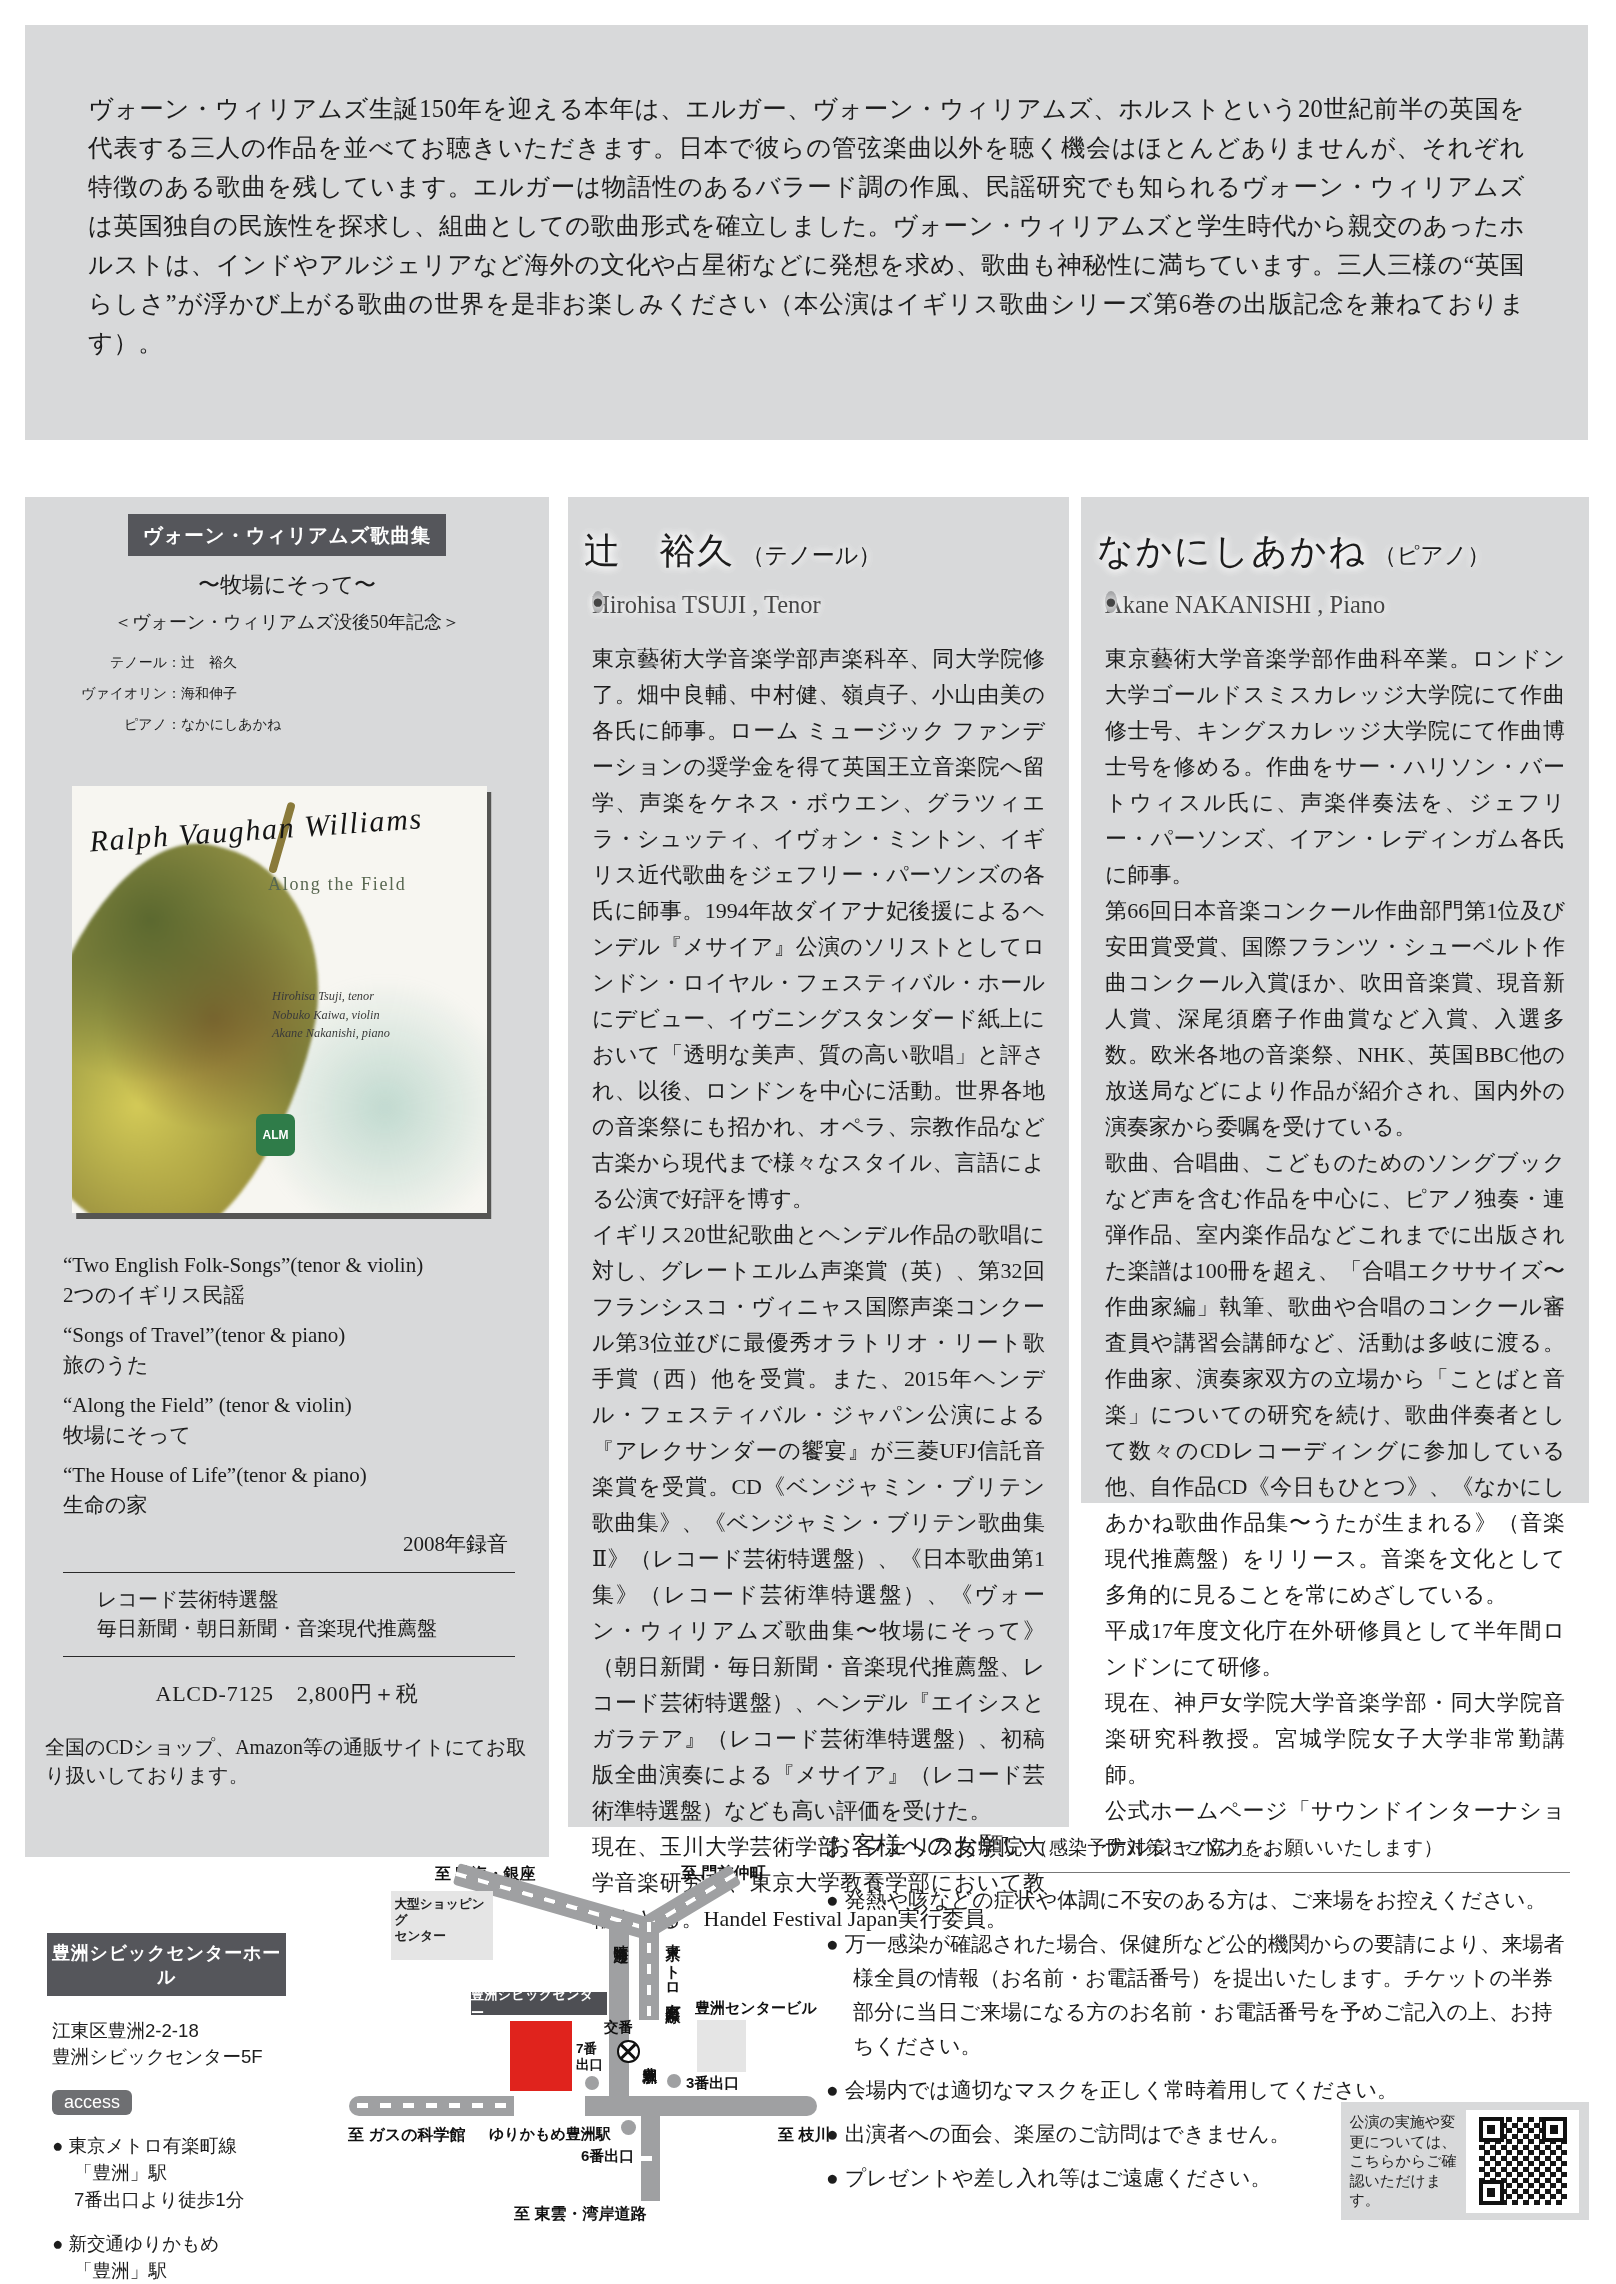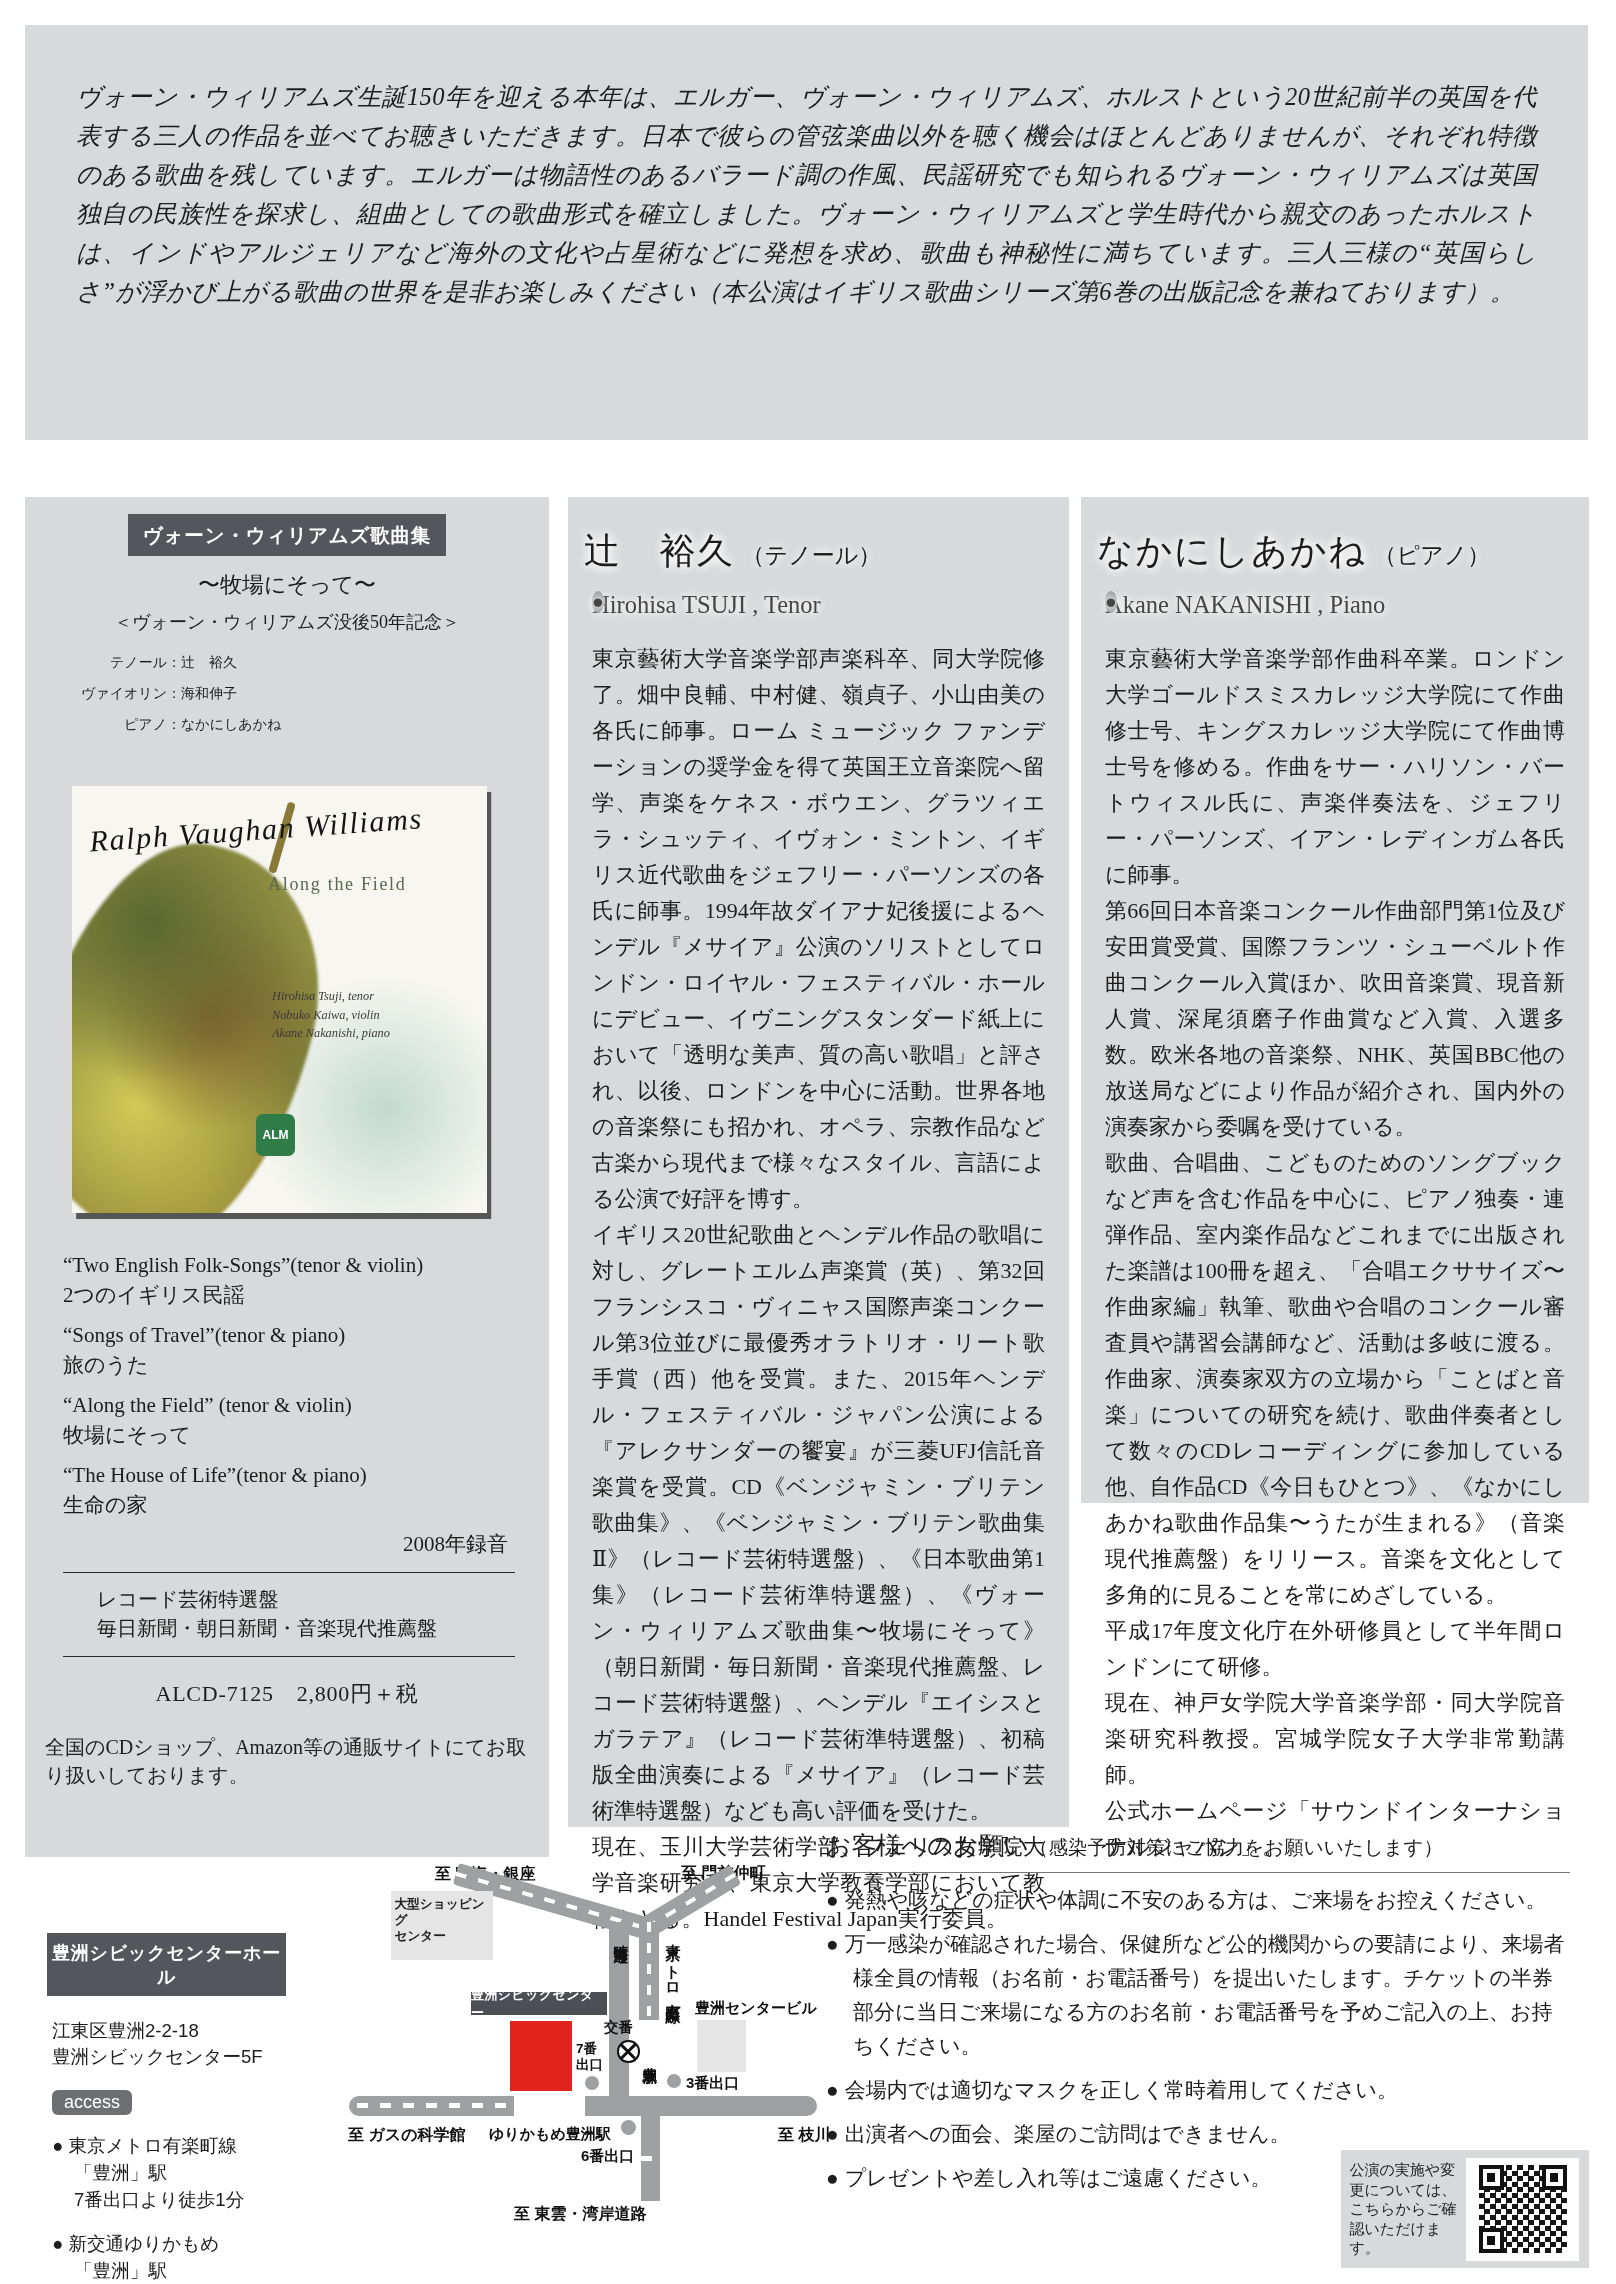--- a/index.html
+++ b/index.html
@@ -5,21 +5,21 @@
   html,body{margin:0;padding:0;}
   body{
     width:1617px;height:2284px;position:relative;background:#ffffff;
     font-family:"Liberation Serif","DejaVu Serif",serif;color:#1c1c1c;
     overflow:hidden;
   }
   .panel{position:absolute;background:#d8d9da;}
 
   
   #top-box{left:25px;top:25px;width:1563px;height:415px;}
-  #top-box p{margin:4px;padding:48px 47px;font-size:24.5px;line-height:39px;text-align:justify;letter-spacing:0.4px;font-style:italic;}
+  #top-box p{margin:16px;padding:48px 47px;font-size:24.5px;line-height:39px;text-align:justify;letter-spacing:0.4px;}
 
   
   #left-panel{left:25px;top:497px;width:524px;height:1360px;}
   .cd-title-box{margin:17px auto 0;width:fit-content;background:#55565b;color:#fff;
     font-family:"Liberation Sans","DejaVu Sans",sans-serif;font-weight:bold;font-size:19.5px;
     padding:7.6px 15px;letter-spacing:0.8px;}
   .cd-subtitle{text-align:center;font-size:22px;margin-top:13.5px;}
   .cd-memorial{text-align:center;font-size:18px;margin-top:10px;}
   .cd-performers{margin-top:13.5px;font-size:14px;line-height:31px;}
   .cd-performers .role{display:inline-block;width:156px;text-align:right;}
@@ -103,21 +103,21 @@
   .sm{font-size:13.5px !important;line-height:16px;}
 
   
   .notices{position:absolute;left:826px;top:18.6px;width:744px;font-family:"Liberation Serif","DejaVu Serif",serif;}
   .notices-head{font-size:25px;padding-bottom:10px;border-bottom:1.7px solid #777;}
   .notices-head .sub{font-size:19.5px;}
   .notice-item{margin-top:10px;font-size:21px;line-height:34px;padding-left:27px;text-indent:-27px;}
   .notice-item .nb{margin-right:6px;}
 
   .qr-box{position:absolute;left:1341px;top:292px;width:248px;height:118px;background:#d8d9da;
-    display:flex;align-items:center;padding:6.8px 8.5px;box-sizing:border-box;margin-top:48px;}
+    display:flex;align-items:center;padding:6.8px 8.5px;box-sizing:border-box;}
   .qr-note{width:108px;font-size:15px;line-height:19.5px;color:#222;
     font-family:"Liberation Sans","DejaVu Sans",sans-serif;}
   .qr{margin-left:8.5px;width:113px;height:103px;background:#fff;display:flex;align-items:center;justify-content:center;}
   .qr-code{width:88px;height:88px;position:relative;
     background-image:repeating-conic-gradient(#161616 0% 25%, #fff 0% 50%);background-size:11px 11px;}
   .finder{position:absolute;width:25px;height:25px;border:4.2px solid #111;background:#fff;box-sizing:border-box;}
   .finder::after{content:"";position:absolute;left:4.2px;top:4.2px;width:8.5px;height:8.5px;background:#111;}
   .f-tl{left:0;top:0;} .f-tr{right:0;top:0;} .f-bl{left:0;bottom:0;}
 </style>
 </head>

